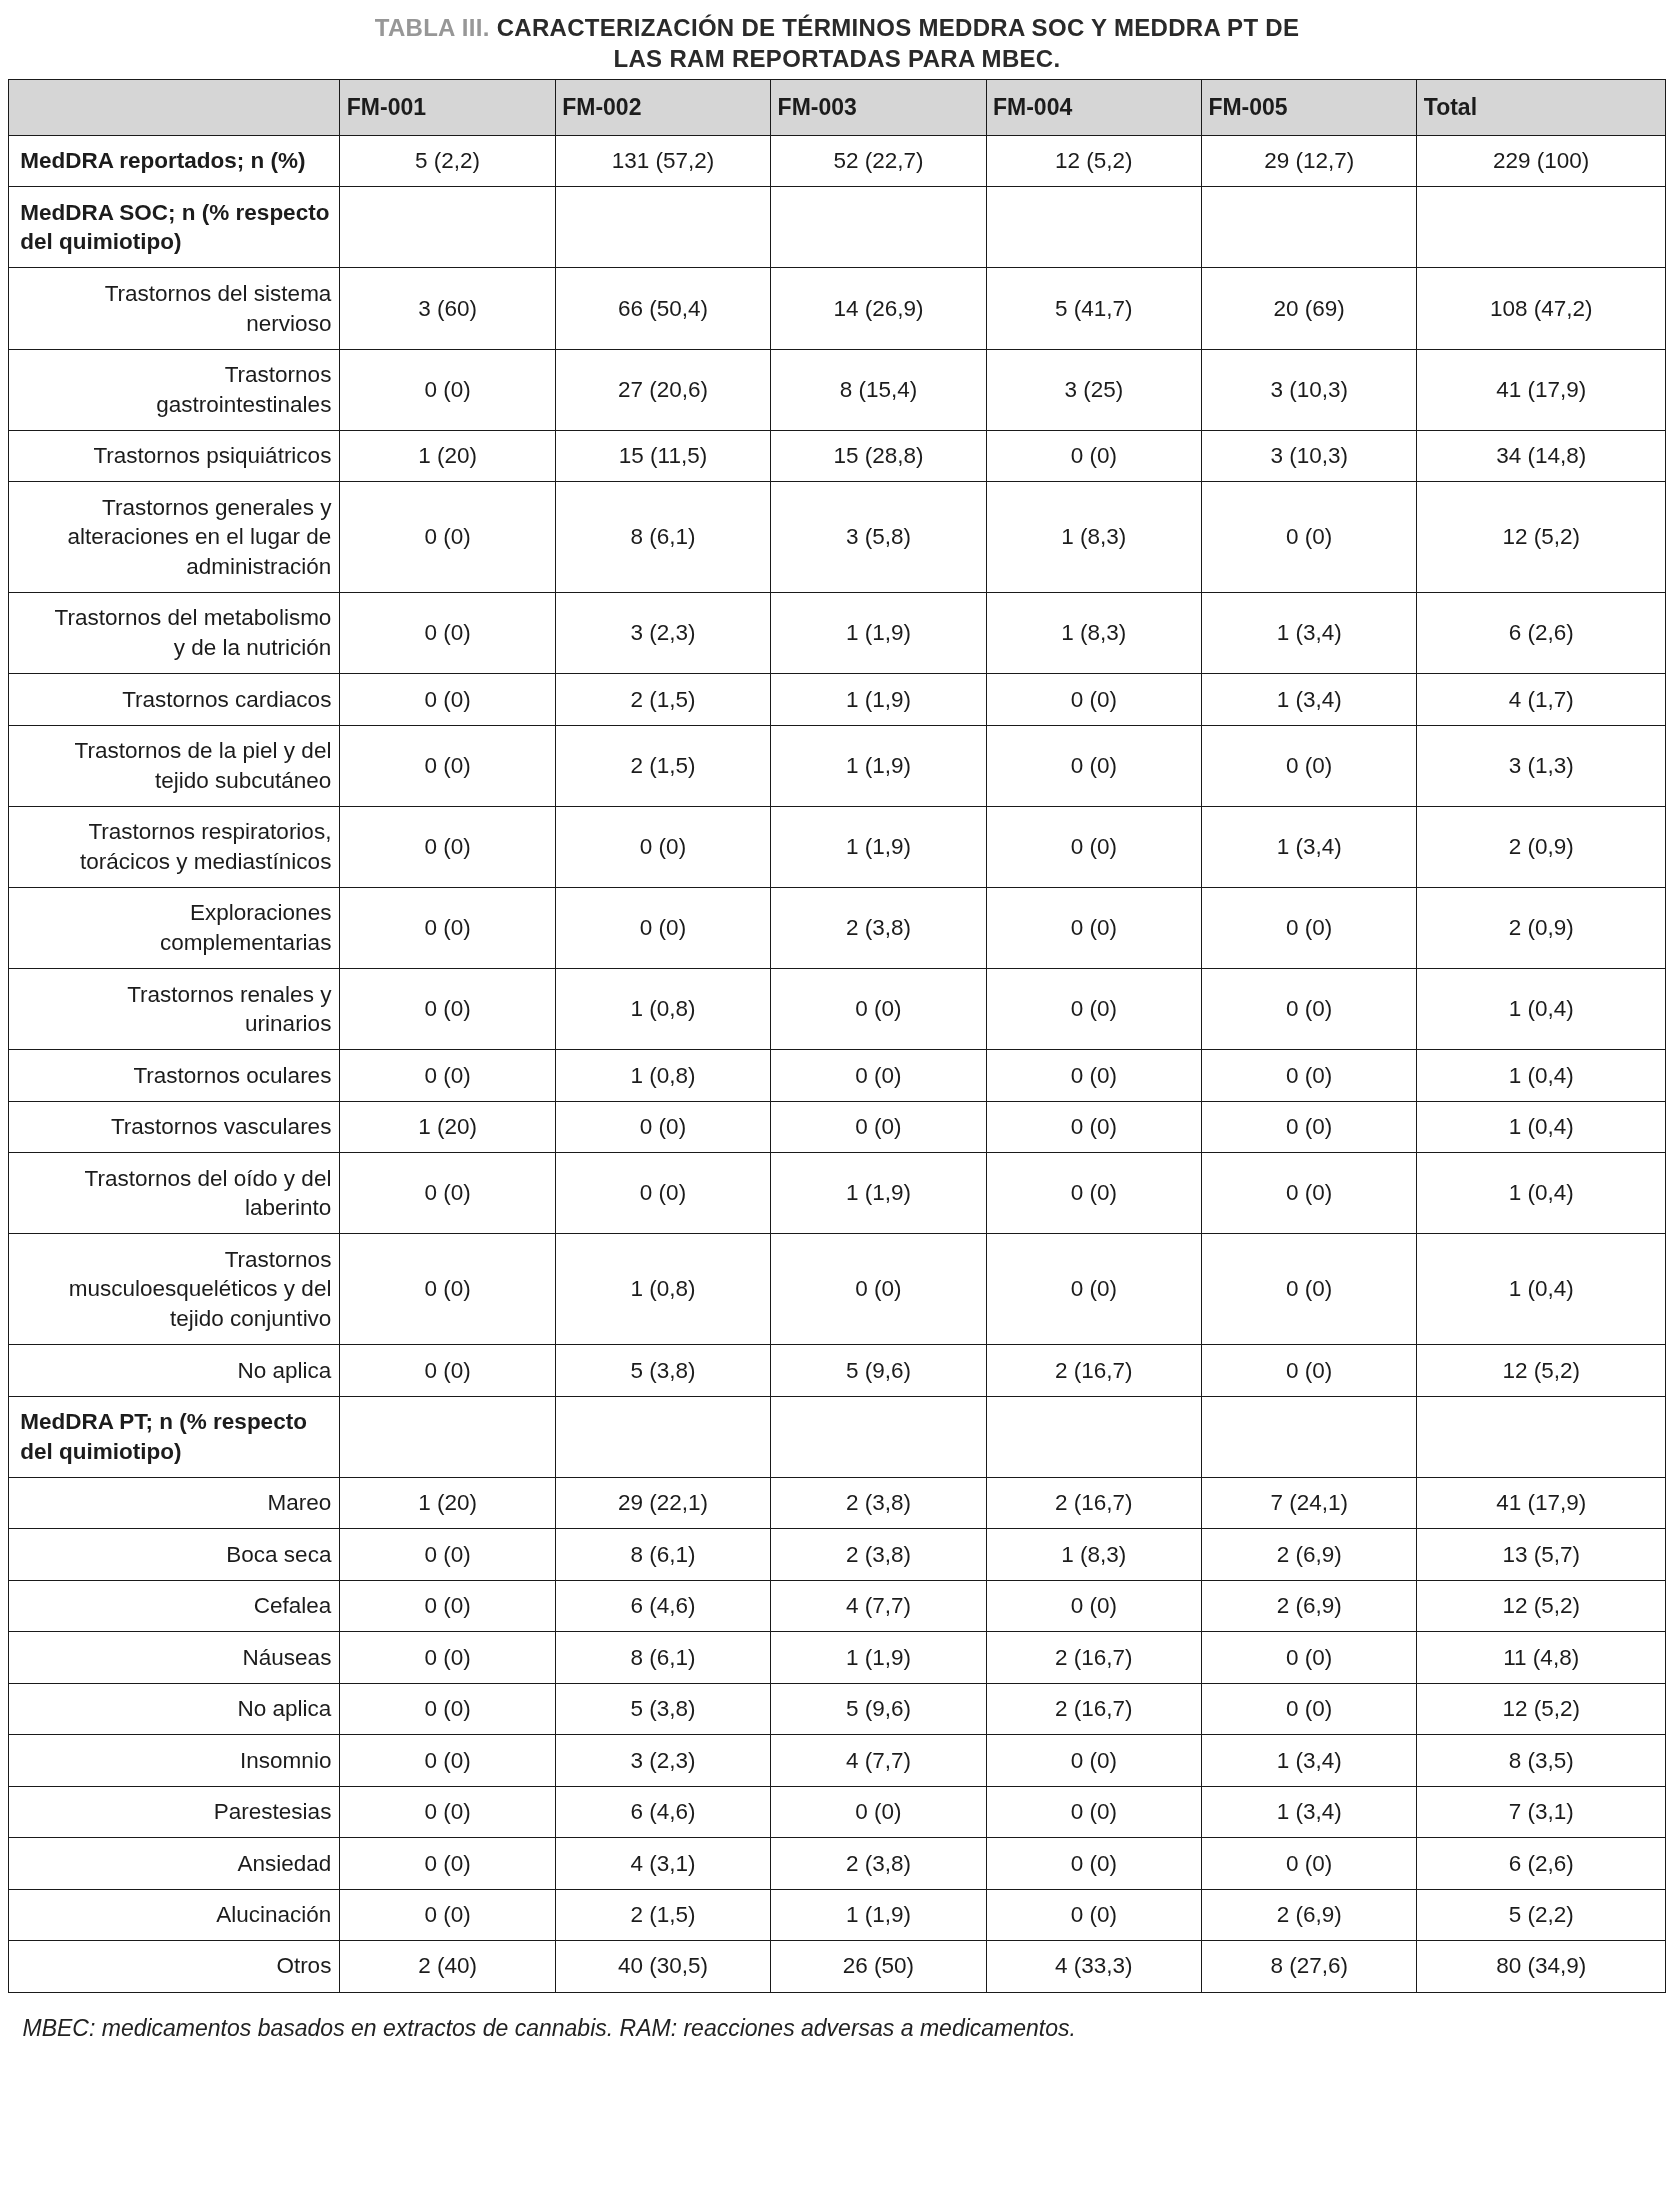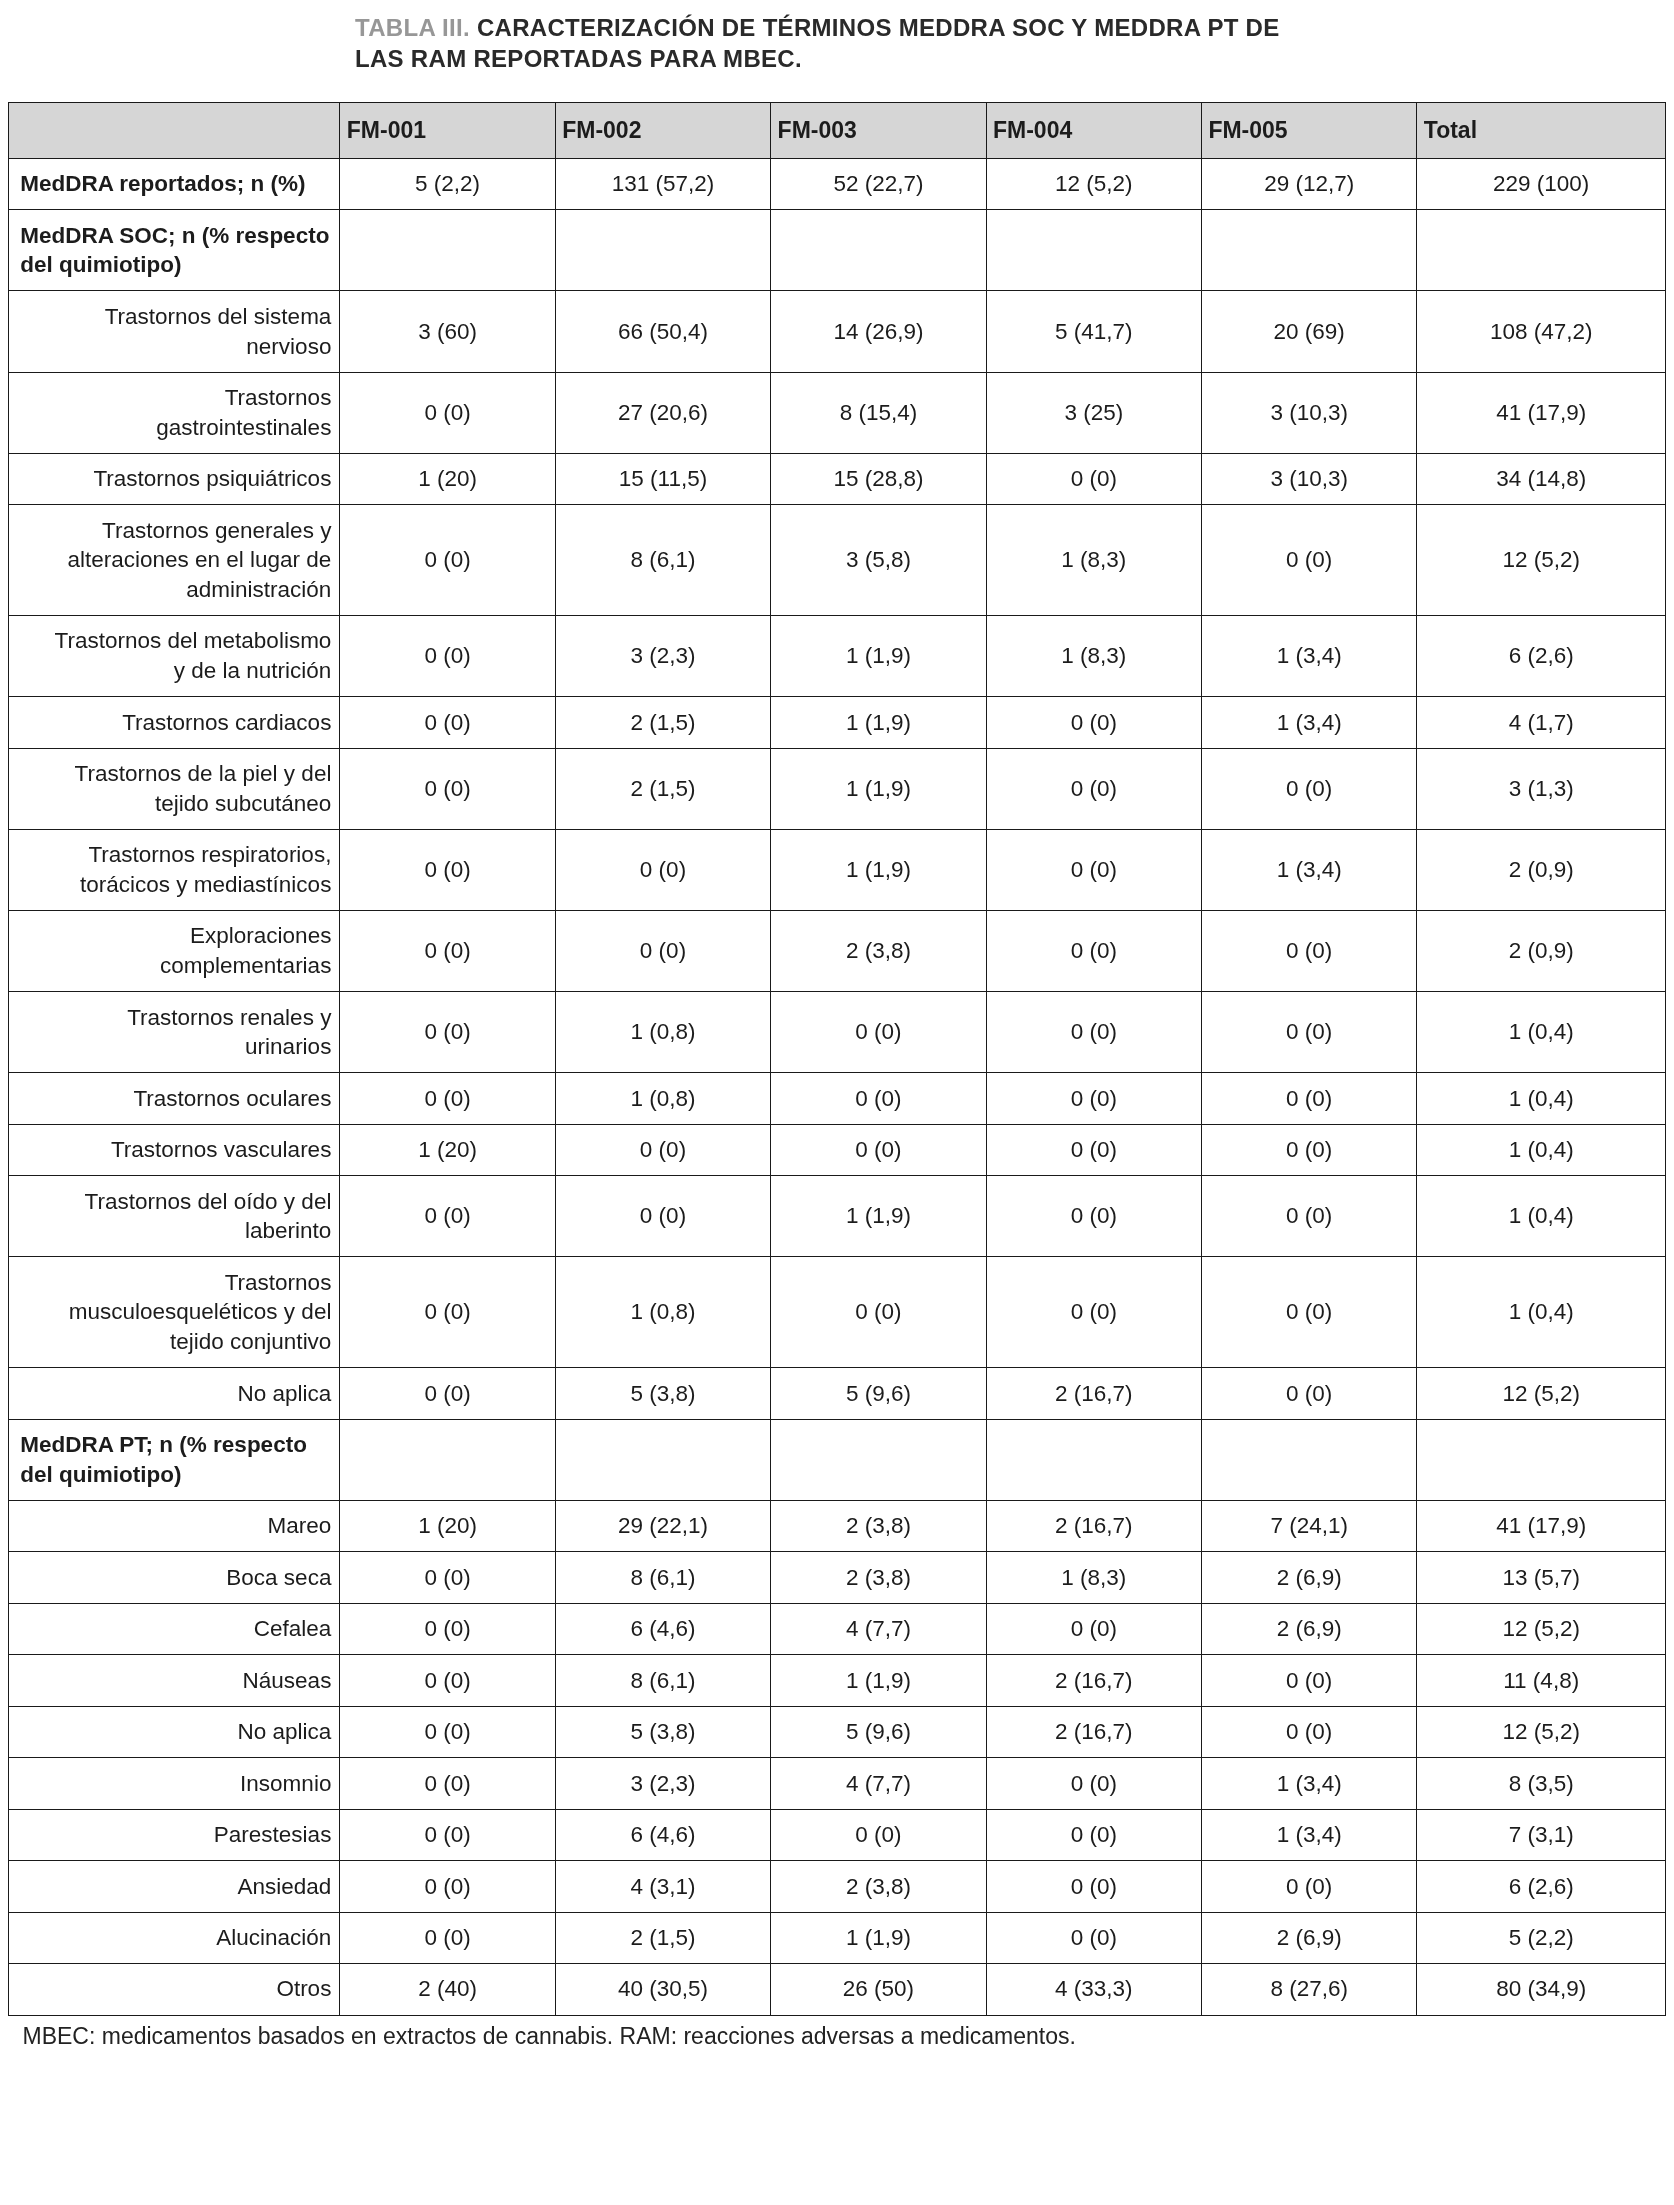--- a/index.html
+++ b/index.html
@@ -8,24 +8,25 @@
     background: #ffffff;
     font-family: "Liberation Sans", sans-serif;
     color: #1c1c1c;
   }
   .page {
     width: 1674px;
     box-sizing: border-box;
     padding: 13px 8px 9.6px 8px;
   }
   .title {
+    text-align: center;
     font-size: 24px;
     line-height: 1.28;
     max-width: 964px;
-    margin: 0 auto 28px auto;
+    margin: 0 auto 5px auto;
     letter-spacing: 0.3px;
   }
   .title-label {
     color: var(--title-accent, #979797);
     font-weight: bold;
   }
   .title-text {
     color: #2a2a2a;
     font-weight: 600;
   }
@@ -58,23 +59,24 @@
   }
   tr.row-item td.label-cell {
     padding-left: 35px;
     text-align: right;
   }
   tr.row-header td.label-cell,
   tr.row-section td.label-cell {
     font-weight: bold;
   }
   .footnote {
+    font-style: italic;
     font-size: 23px;
     color: #222222;
-    margin-top: 7px;
+    margin-top: 22px;
     padding-left: 14.5px;
   }
 </style>
 </head>
 <body>
 
 <div class="page">
 
   <div class="title">
     <span class="title-label">TABLA III.</span>

